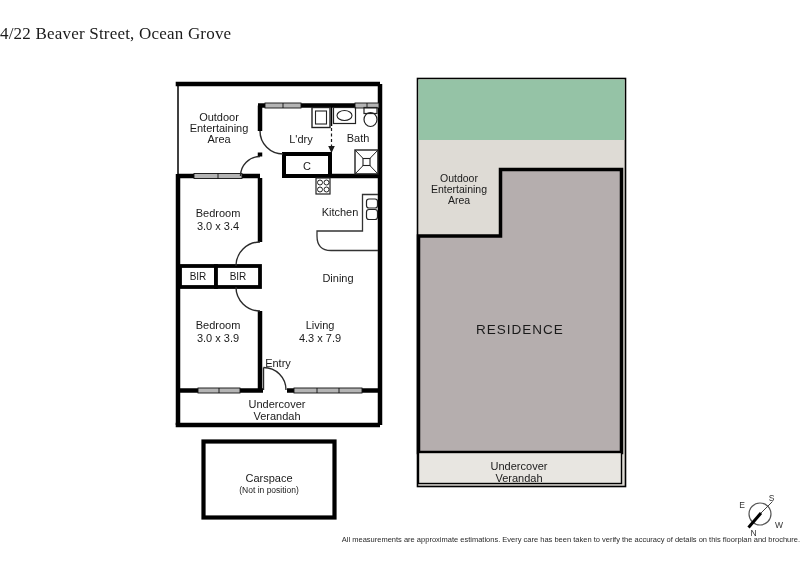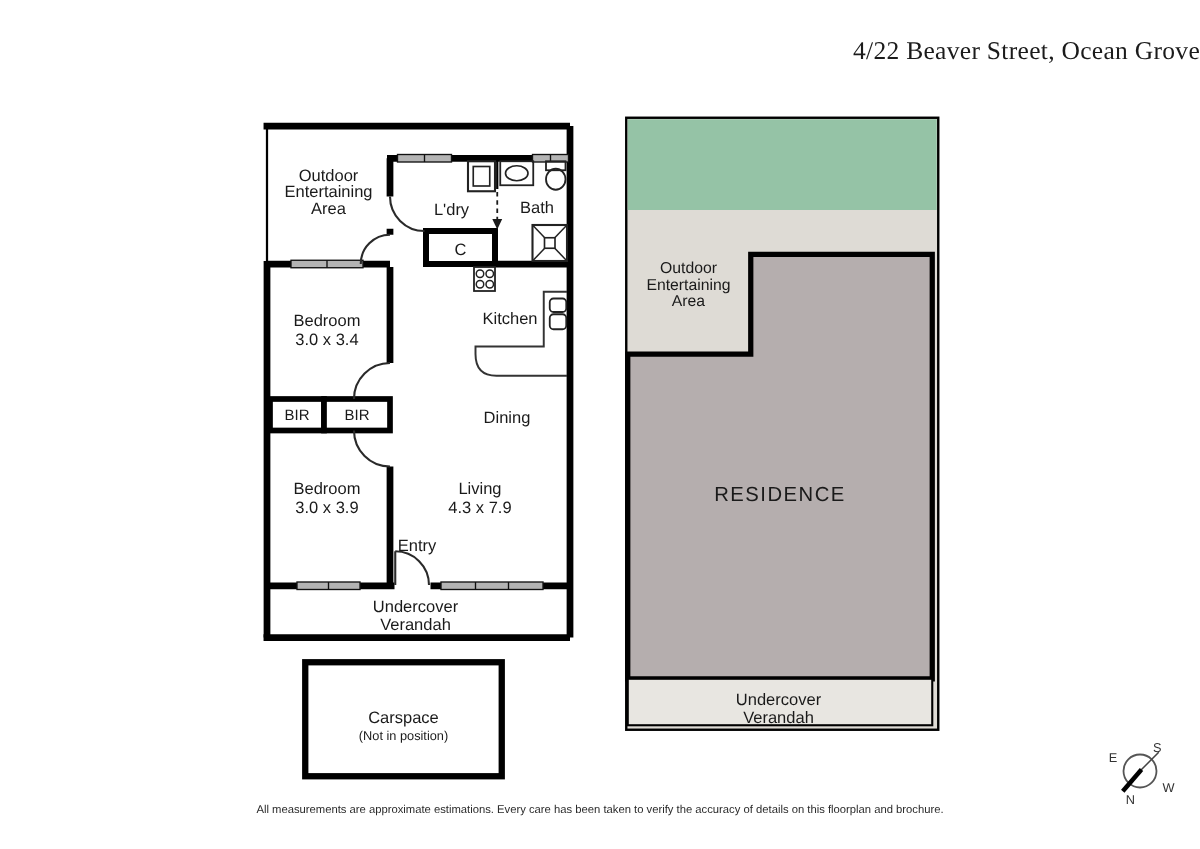--- a/index.html
+++ b/index.html
@@ -2,26 +2,26 @@
 <html><head>
 <meta charset="utf-8">
 <style>
   html,body{margin:0;padding:0;}
   body{
     width:800px;height:566px;position:relative;background:#ffffff;
     font-family:"Liberation Sans", sans-serif;overflow:hidden;
   }
   #stage{position:absolute;left:0;top:0;width:800px;height:566px;}
   .title{
-    position:absolute;left:0;top:24px;width:800px;text-align:right;
+    position:absolute;left:0;top:24px;width:800px;text-align:left;
     font-family:"Liberation Serif", serif;font-size:17px;color:#1b1b1b;
     letter-spacing:.2px;
   }
   .disclaimer{
-    position:absolute;left:0;top:535px;width:800px;text-align:center;
+    position:absolute;left:0;top:535px;width:800px;text-align:right;
     font-size:7.5px;color:#2a2a2a;
   }
   svg text{fill:#1a1a1a;}
   .room-label{font-size:11px;}
   .dim-label{font-size:11px;}
   .bir-label{font-size:10px;}
   .small-label{font-size:8.5px;}
   .site-label{font-size:10.5px;}
   .res-label{font-size:13.5px;letter-spacing:1px;}
   .compass-label{font-size:8.5px;fill:#333;}

